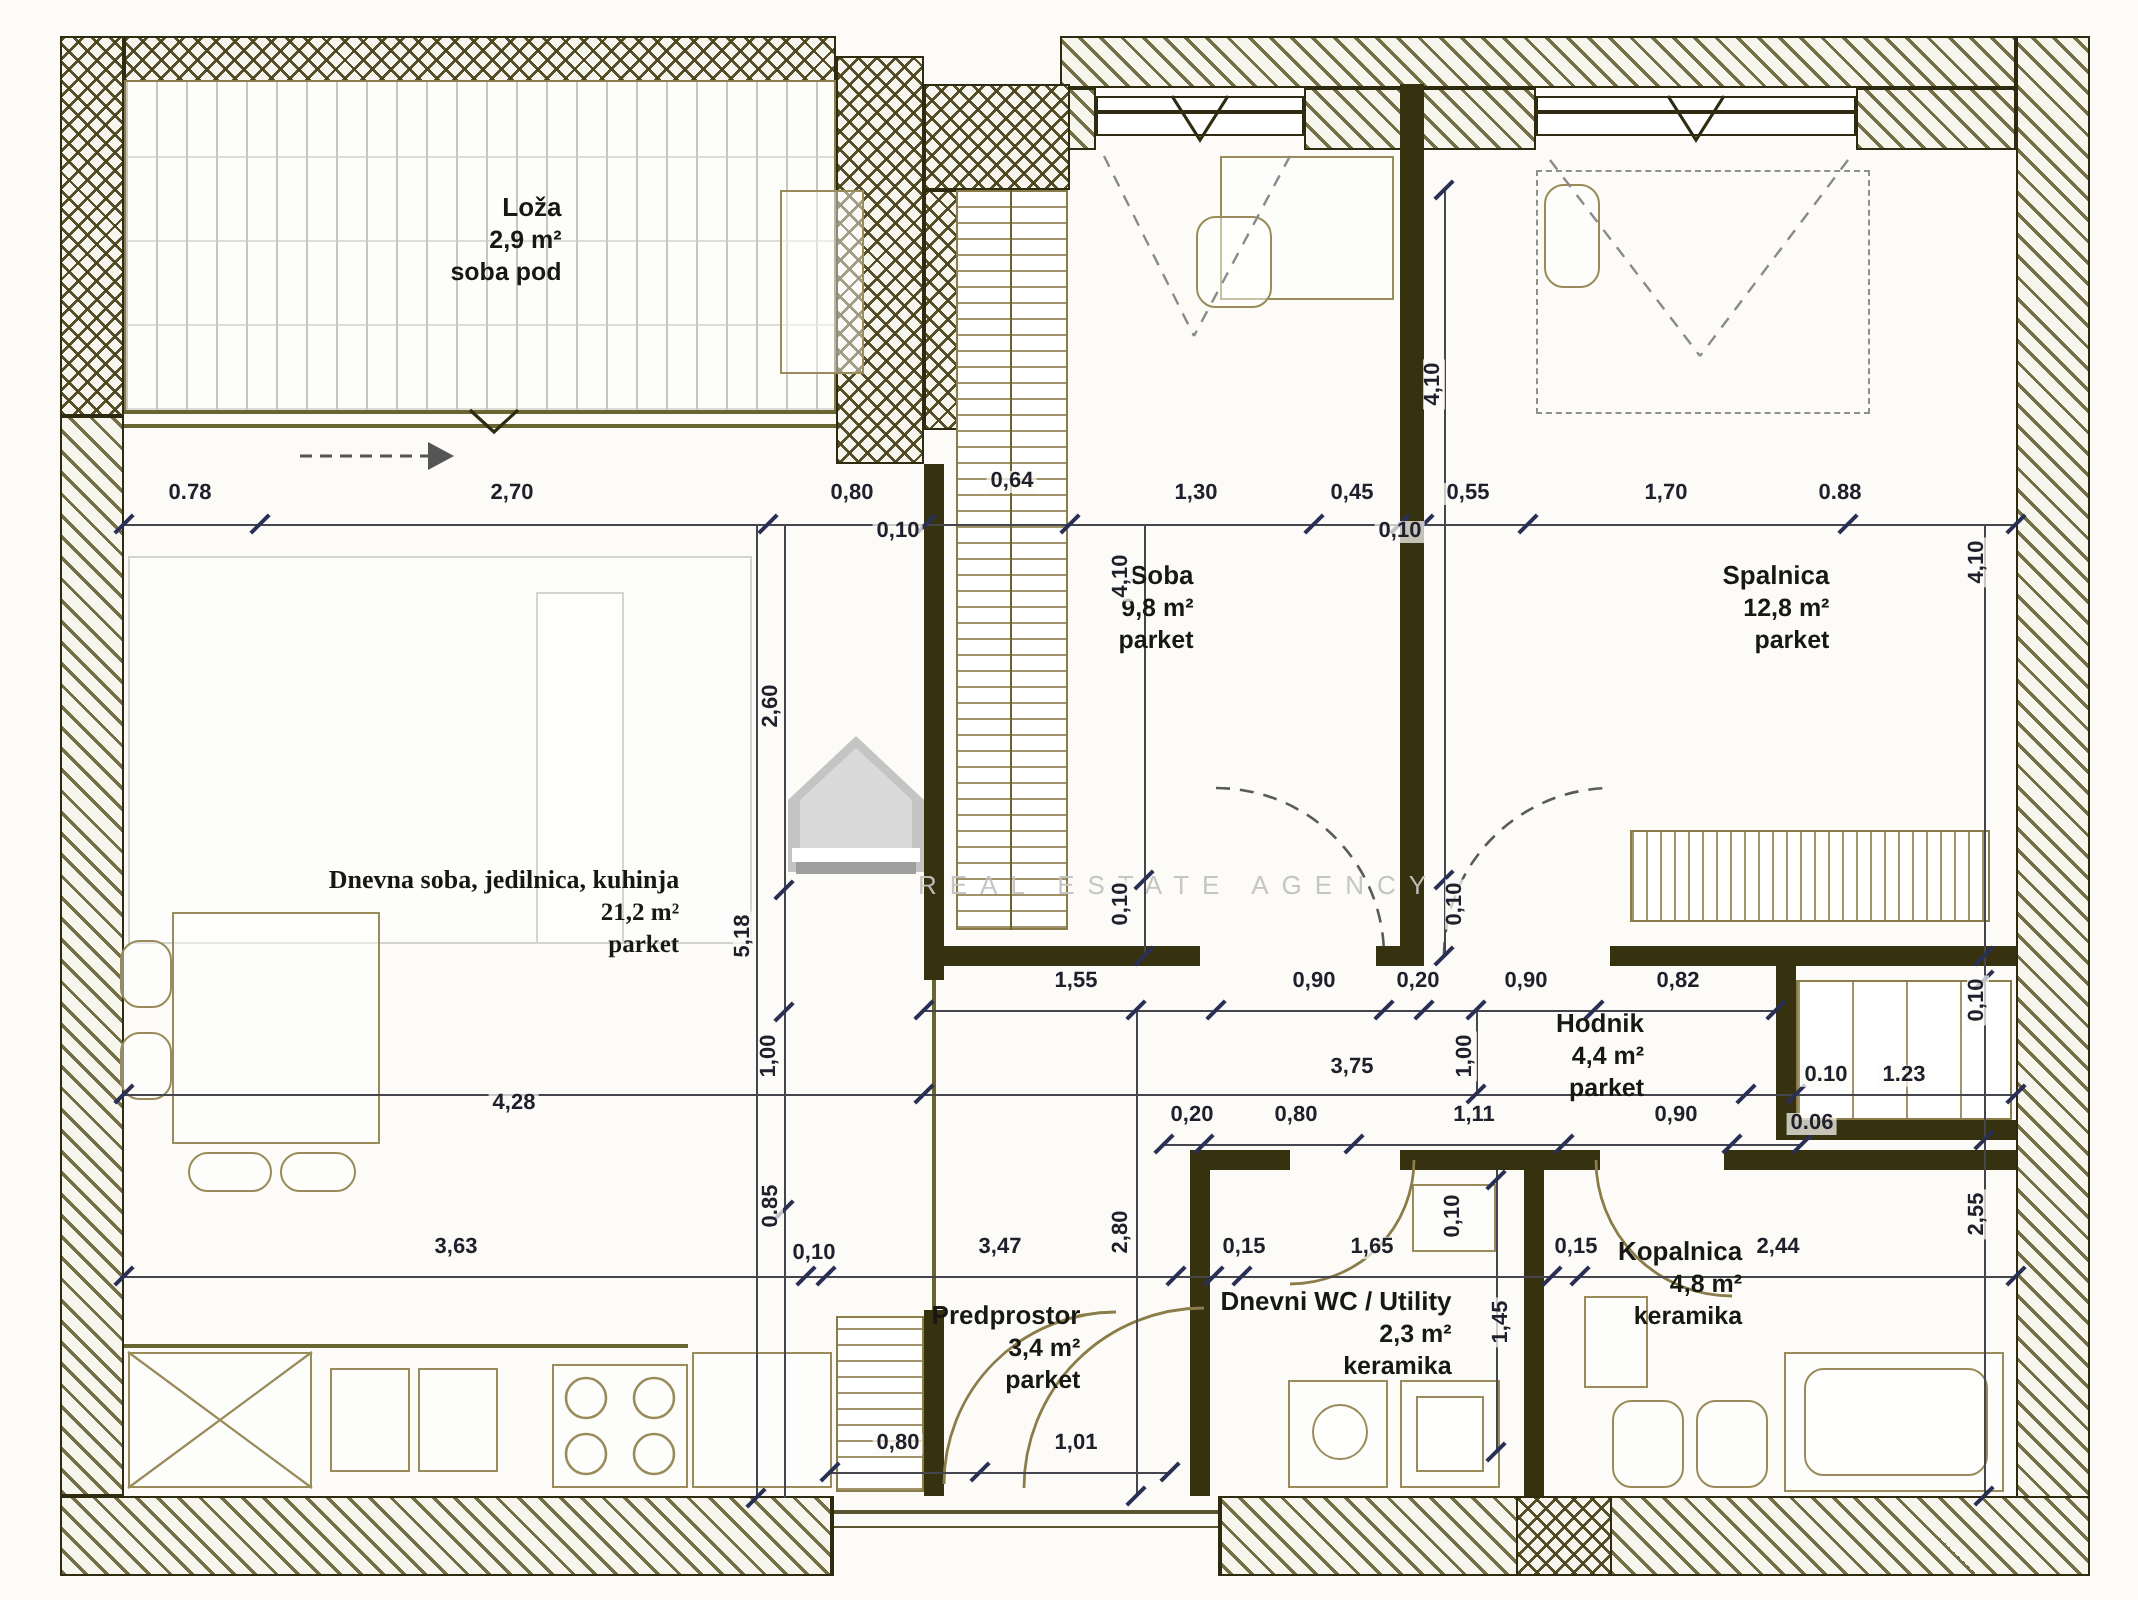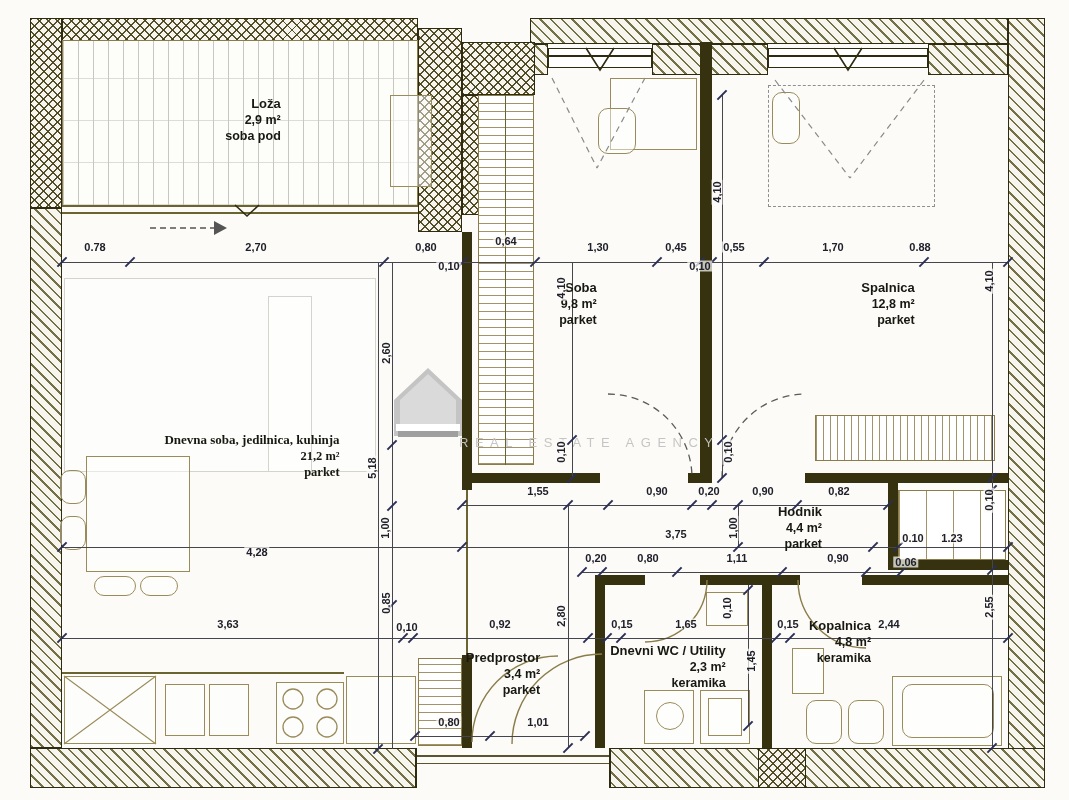--- a/index.html
+++ b/index.html
@@ -326,21 +326,21 @@
     <span class="dim" style="left: 648px; top: 558px;">0,80</span>
     <span class="dim" style="left: 737px; top: 558px;">1,11</span>
     <span class="dim" style="left: 838px; top: 558px;">0,90</span>
     <span class="dim" style="left: 906px; top: 562px;">0.06</span>
     <span class="dim rot" style="left: 386px; top: 353px;">2,60</span>
     <span class="dim rot" style="left: 372px; top: 468px;">5,18</span>
     <span class="dim rot" style="left: 386px; top: 603px;">0.85</span>
     <span class="dim rot" style="left: 561px; top: 616px;">2,80</span>
     <span class="dim" style="left: 228px; top: 624px;">3,63</span>
     <span class="dim" style="left: 407px; top: 627px;">0,10</span>
-    <span class="dim" style="left: 500px; top: 624px;">0,92</span>
+    <span class="dim" style="left: 500px; top: 624px;">3,47</span>
     <span class="dim" style="left: 622px; top: 624px;">0,15</span>
     <span class="dim" style="left: 686px; top: 624px;">1,65</span>
     <span class="dim rot" style="left: 727px; top: 608px;">0,10</span>
     <span class="dim" style="left: 788px; top: 624px;">0,15</span>
     <span class="dim" style="left: 889px; top: 624px;">2,44</span>
     <span class="dim rot" style="left: 751px; top: 661px;">1,45</span>
     <span class="dim rot" style="left: 989px; top: 607px;">2,55</span>
     <span class="dim" style="left: 449px; top: 722px;">0,80</span>
     <span class="dim" style="left: 538px; top: 722px;">1,01</span>
   </div>

